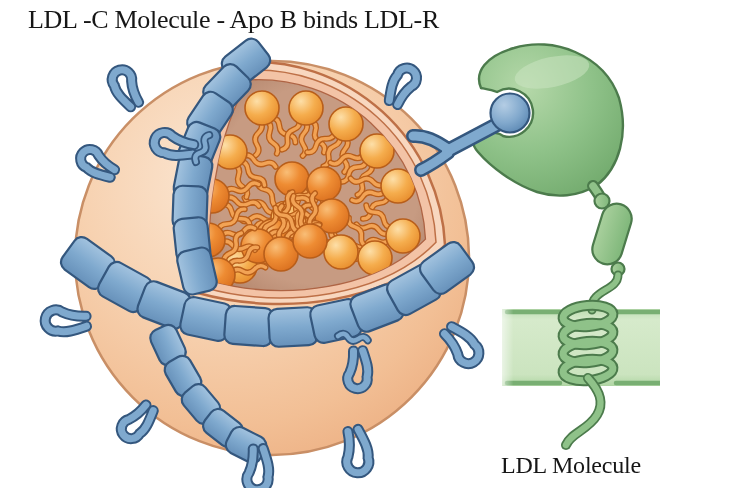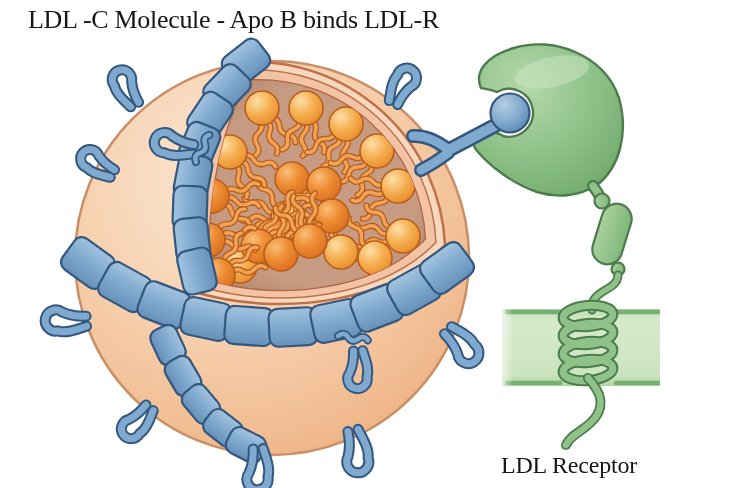--- a/index.html
+++ b/index.html
@@ -566,14 +566,14 @@
       <g stroke="var(--c-apob-blue,#7FA9CE)" stroke-linecap="round" fill="none">
         <path stroke-width="9" d="M 448 149 C 437 141 426 135 413 136"></path>
         <path stroke-width="9" d="M 448 153 C 440 159 431 165 421 170"></path>
         <path stroke-width="10" d="M 447 151 L 498 124"></path>
       </g>
       <circle cx="510" cy="113" r="19.5" fill="url(#gKnob)" stroke="var(--c-blue-dark,#34577E)" stroke-width="2.2"></circle>
     </g>
   </svg>
 
   <div class="title">LDL -C Molecule - Apo B binds LDL-R</div>
-  <div class="receptor-label">LDL Receptor</div>
+  <div class="receptor-label">LDL Molecule</div>
 </div>
 
 </body></html>

